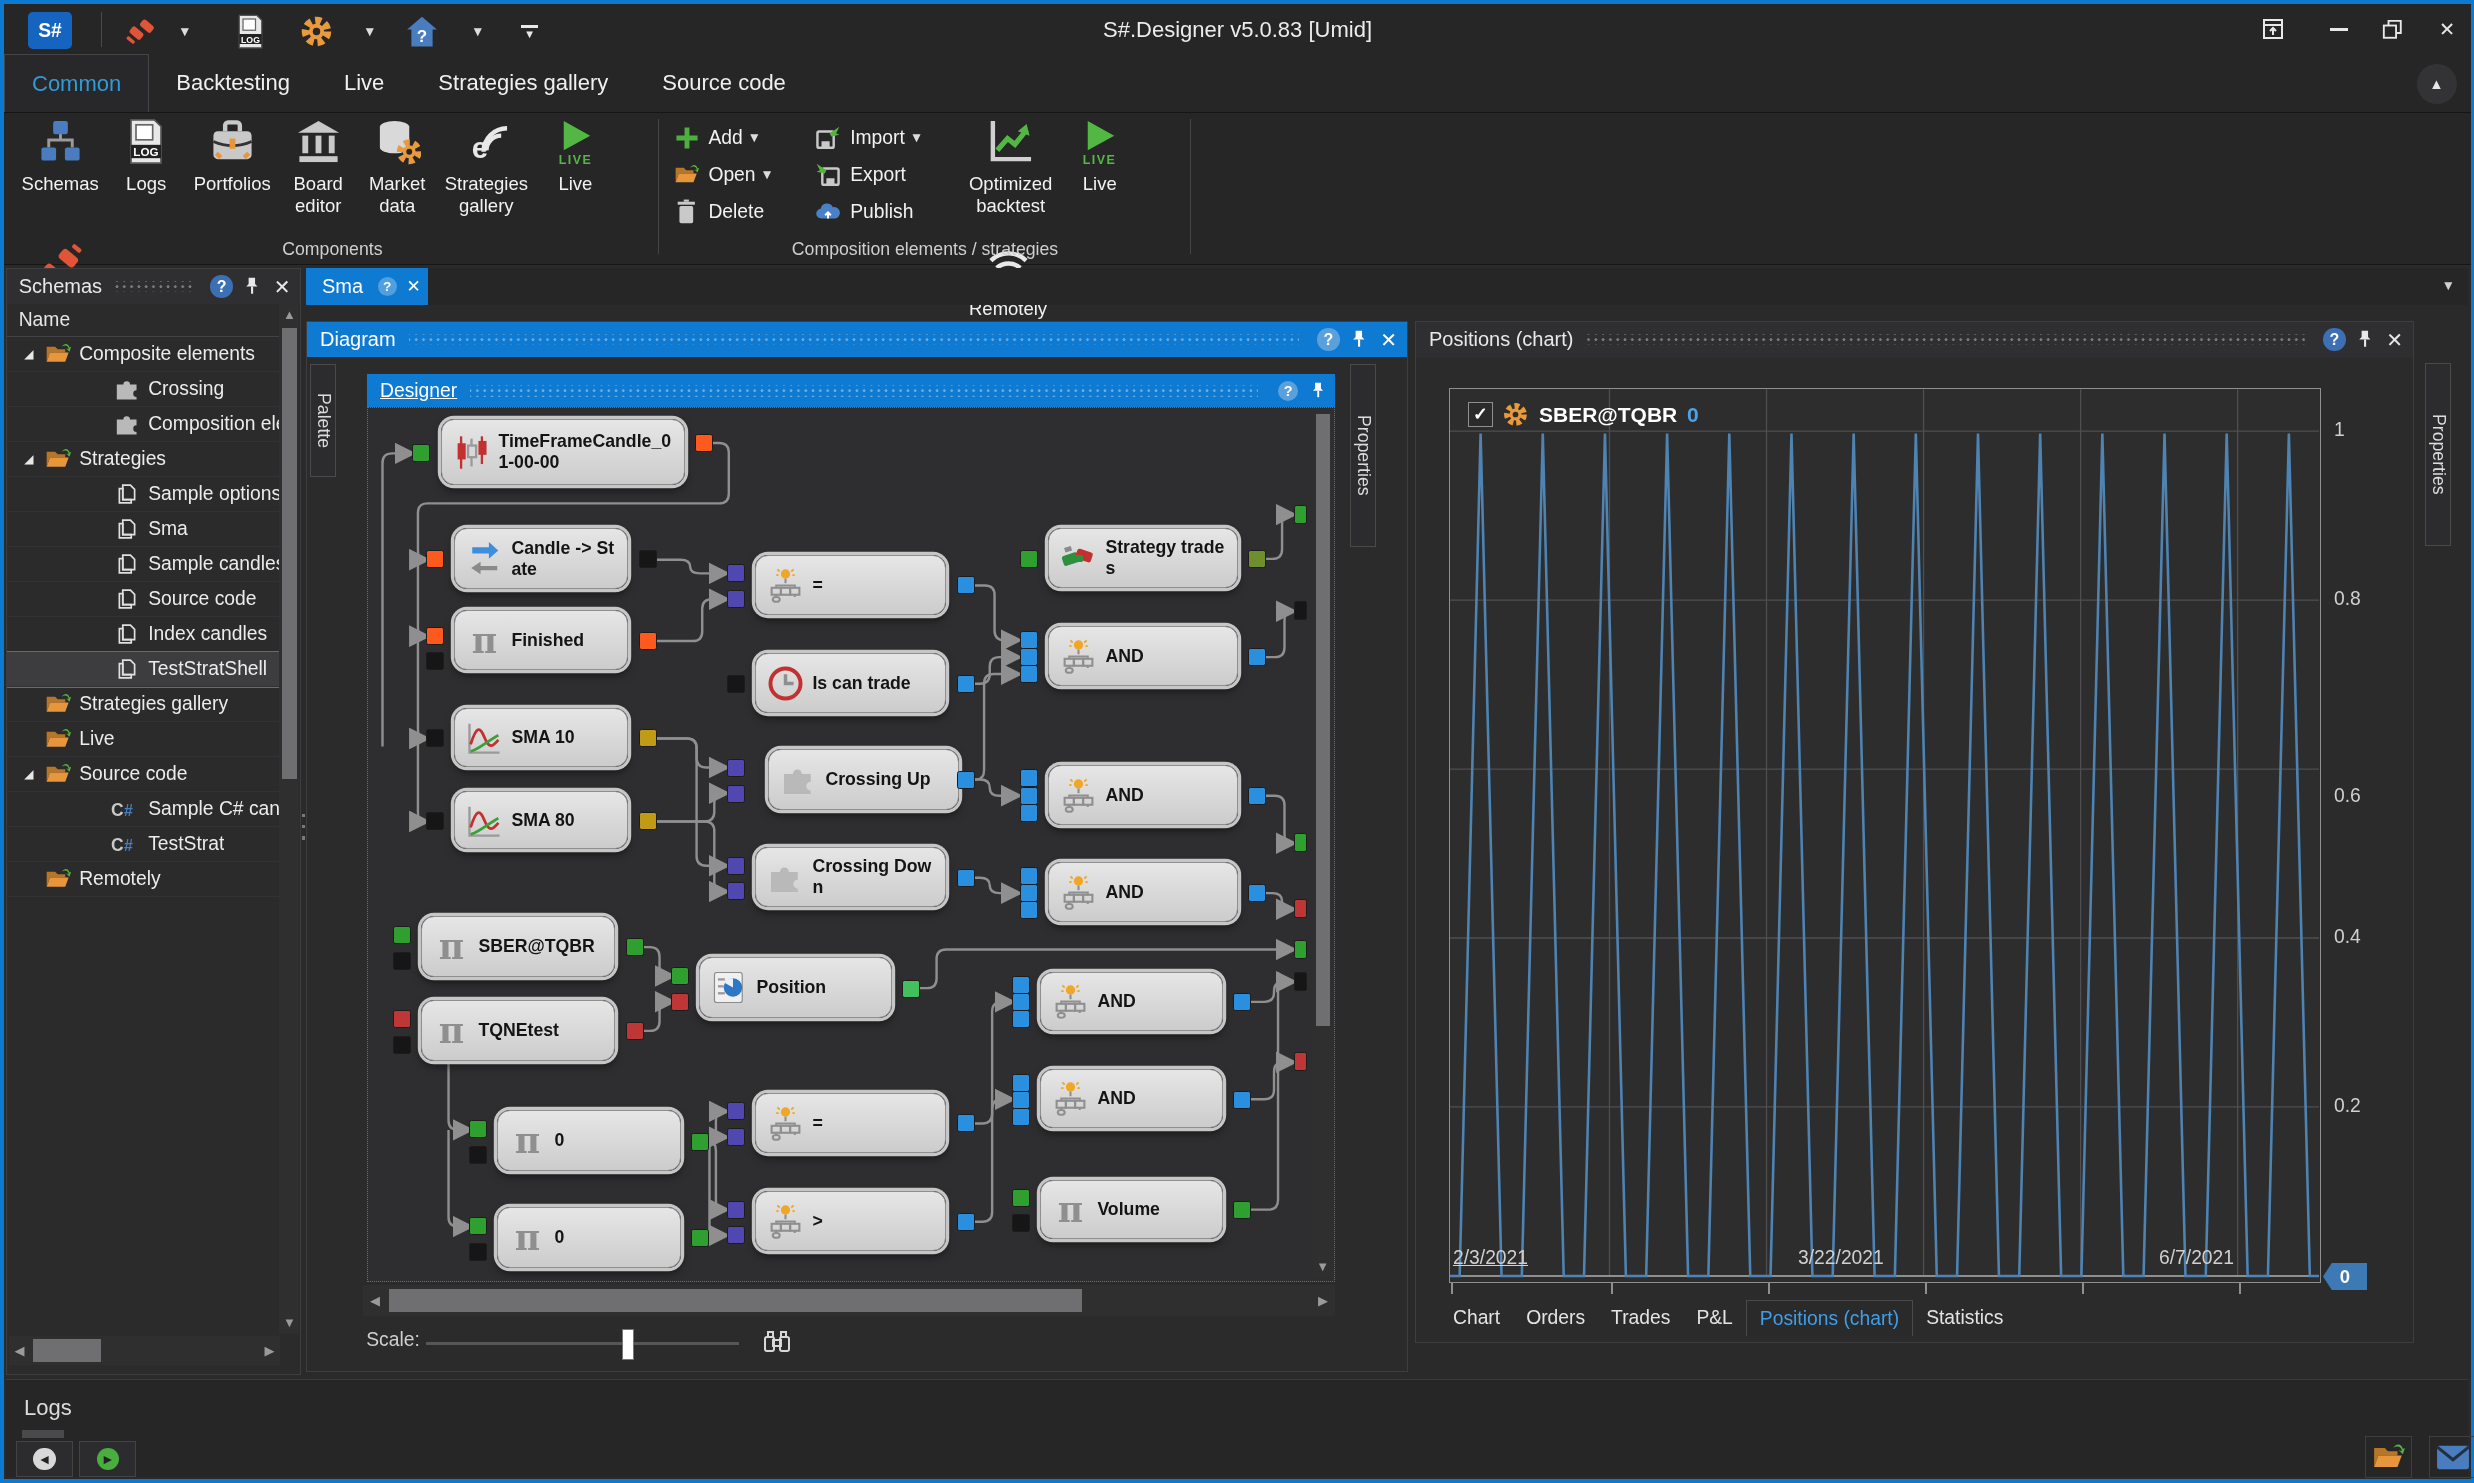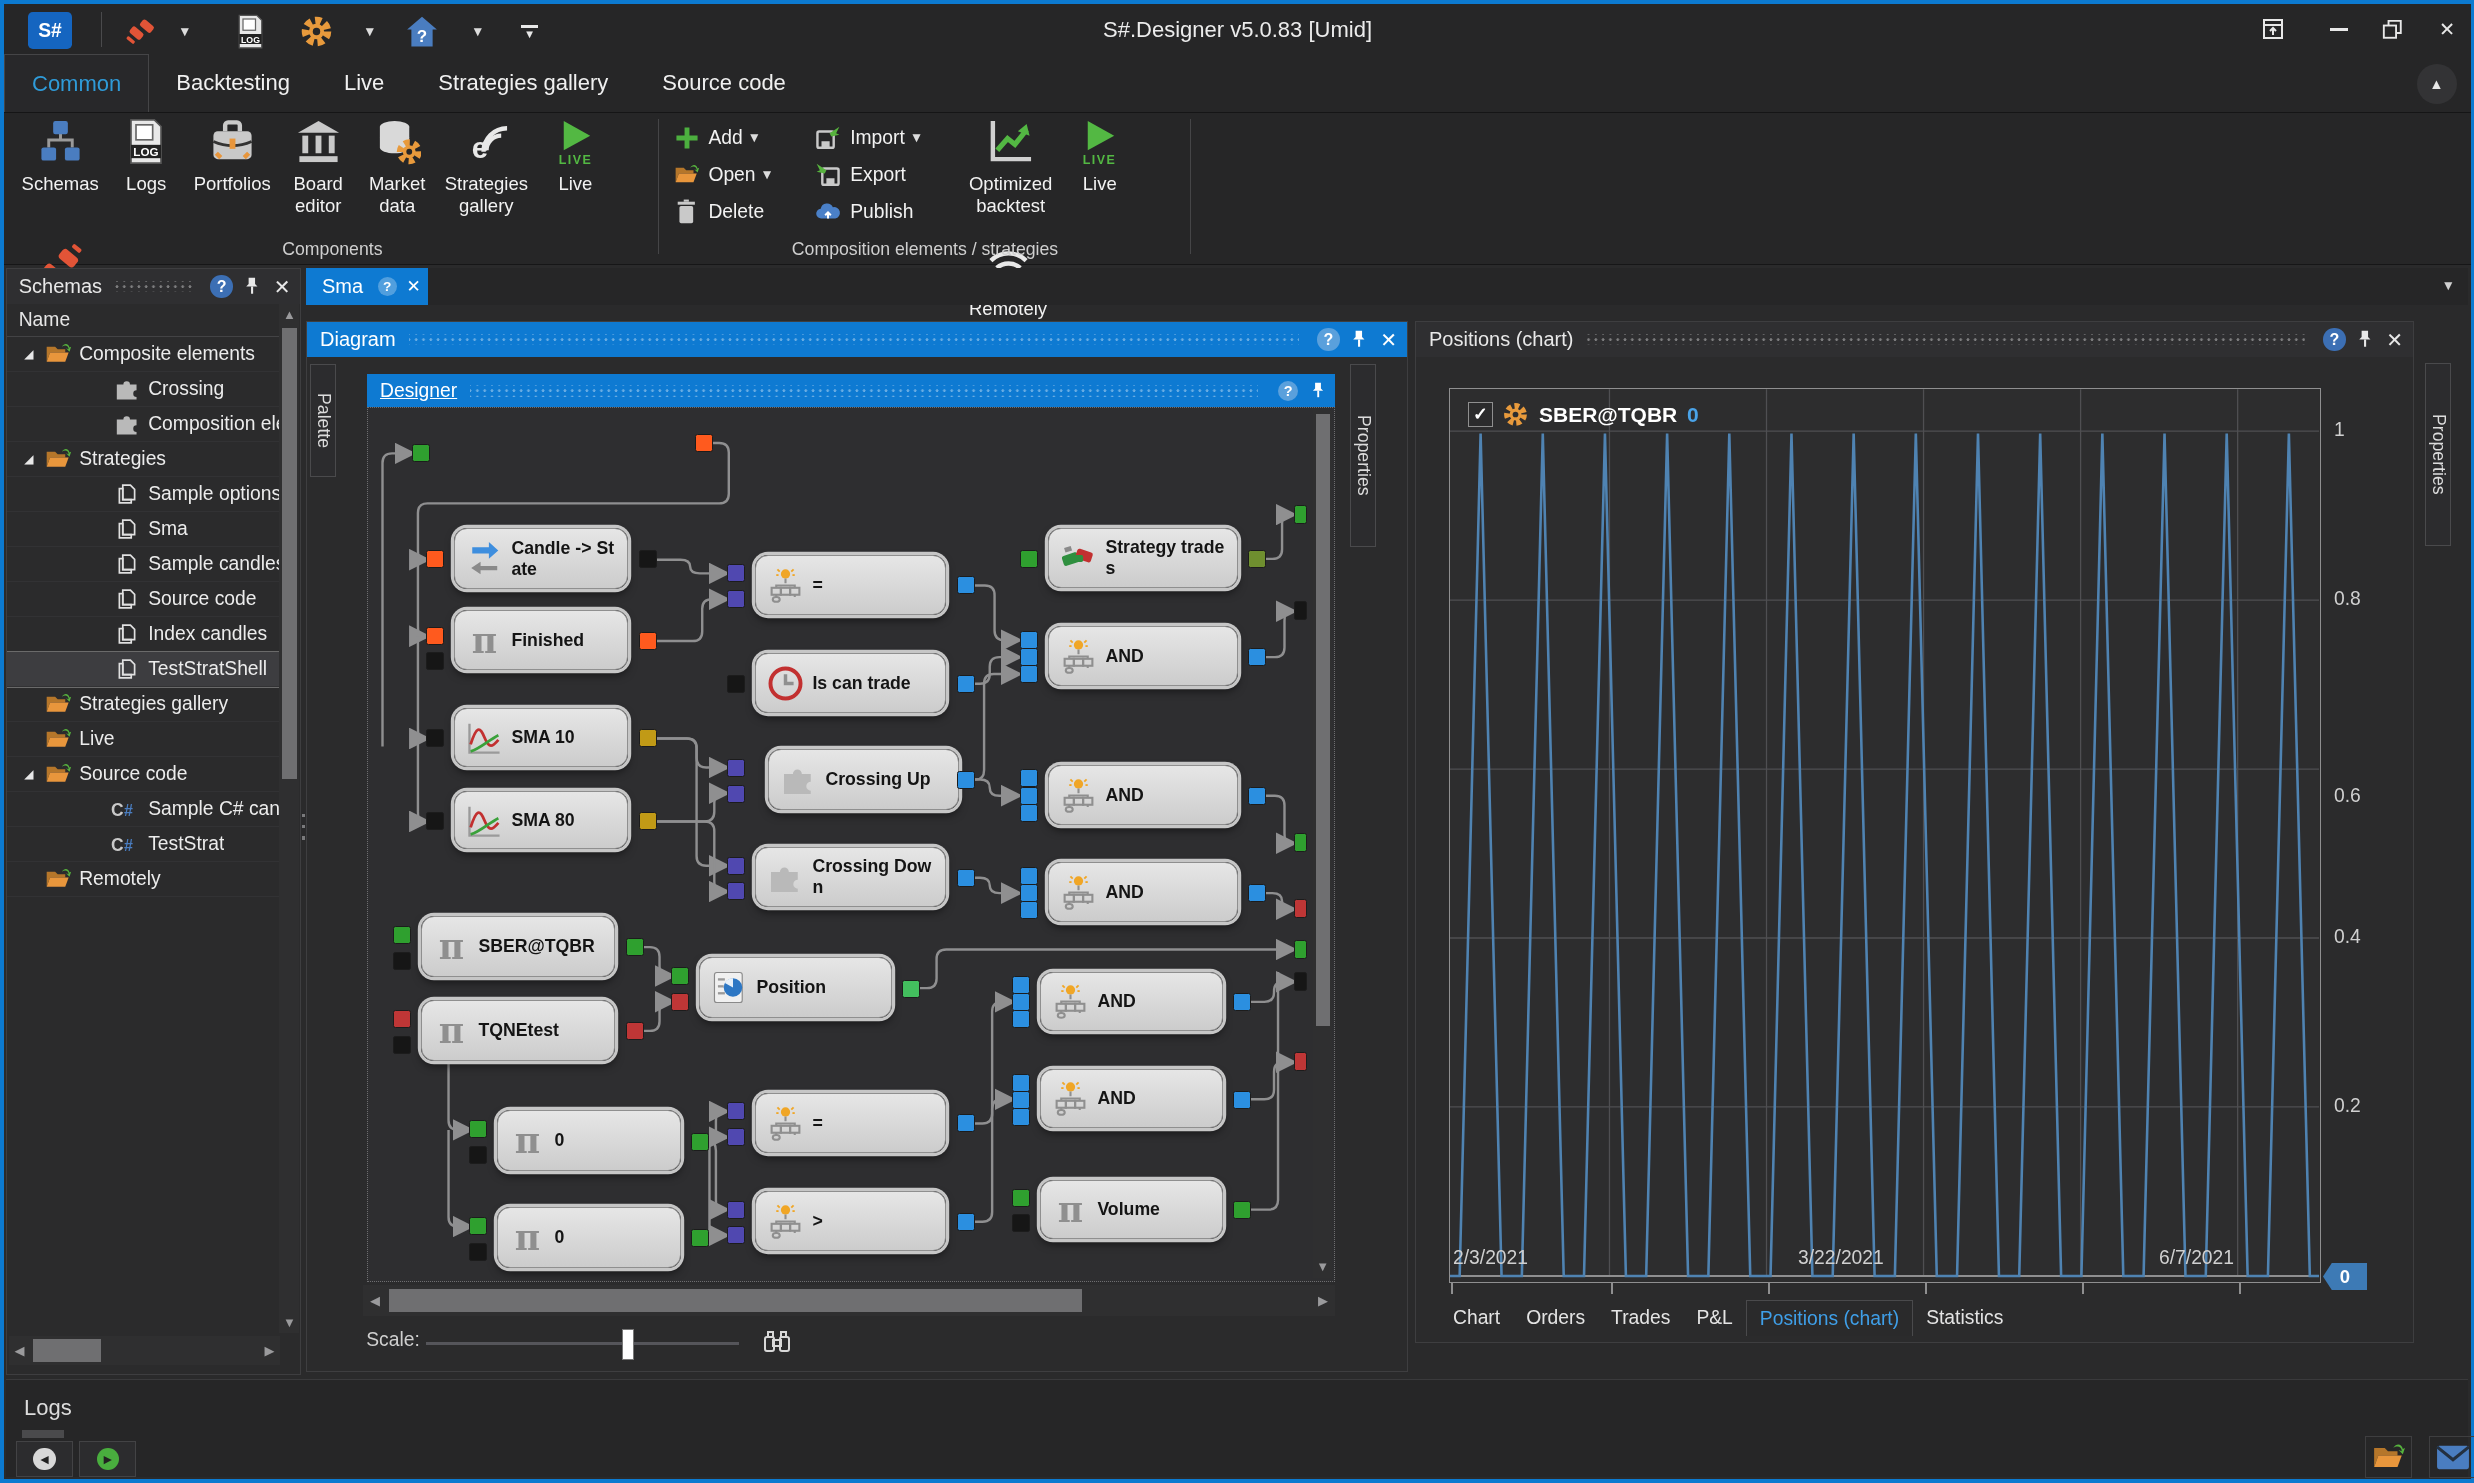--- a/index.html
+++ b/index.html
@@ -654,20 +654,39 @@
         <div class="sbthumb" style="position:absolute;left:2.4px;top:4.8px;width:14.5px;height:612px;"></div>
         <div class="sbarrow" style="position:absolute;bottom:1.6px;width:100%;height:19.3px;">▼</div>
       </div>
     <div class="port" style="left: 926px; top: 97px; width: 13px; height: 19.3px; background: rgb(47, 160, 47);"></div>
         <div class="port" style="left: 926px; top: 193px; width: 13px; height: 19.3px; background: rgb(22, 22, 22);"></div>
         <div class="port" style="left: 926px; top: 425px; width: 13px; height: 19.3px; background: rgb(47, 160, 47);"></div>
         <div class="port" style="left: 926px; top: 491px; width: 13px; height: 19.3px; background: rgb(191, 54, 54);"></div>
         <div class="port" style="left: 926px; top: 532px; width: 13px; height: 19.3px; background: rgb(47, 160, 47);"></div>
         <div class="port" style="left: 926px; top: 564px; width: 13px; height: 19.3px; background: rgb(22, 22, 22);"></div>
         <div class="port" style="left: 926px; top: 644px; width: 13px; height: 19.3px; background: rgb(191, 54, 54);"></div>
+        <div class="node" style="left: 73px; top: 11.3px; width: 226px; height: 64px;">
+          <span class="nicon">
+            <svg width="37" height="37" viewBox="0 0 32 32">
+              <g stroke="#c23030" stroke-width="2">
+                <line x1="7" y1="2" x2="7" y2="30"></line>
+              </g>
+              <rect x="4" y="8" width="7" height="14" fill="#c23030"></rect>
+              <g stroke="#9a9a9a" stroke-width="2" fill="#d9d9d9">
+                <line x1="16" y1="4" x2="16" y2="28"></line>
+                <rect x="13" y="10" width="7" height="10"></rect>
+              </g>
+              <g stroke="#c23030" stroke-width="2">
+                <line x1="25" y1="2" x2="25" y2="26"></line>
+              </g>
+              <rect x="22" y="6" width="7" height="12" fill="#c23030"></rect>
+            </svg>
+          </span>
+          <span class="nlabel">TimeFrameCandle_01-00-00</span>
+        </div>
         <div class="port" style="left: 44px; top: 36px; background: rgb(47, 160, 47);"></div>
         <div class="port" style="left: 327px; top: 26px; background: rgb(255, 90, 30);"></div>
         <div class="node" style="left: 86px; top: 120px; width: 156px; height: 59px;">
           <span class="nicon">
             <svg width="37" height="37" viewBox="0 0 32 32">
               <path d="M4 9h16V4l9 8-9 8v-5H4z" fill="#3e8ede" transform="scale(0.9) translate(2,-2)"></path>
               <path d="M28 24H12v-4l-9 6 9 6v-4h16z" fill="#8a8a8a" transform="scale(0.9) translate(2,1)"></path>
             </svg>
           </span>
           <span class="nlabel">Candle -&gt; State</span>
@@ -1089,21 +1108,21 @@
       <span style="color:#4aa3e8;">0</span>
     </div>
     <div id="ylabels">
         <div class="axlabel" style="left: 918px; top: 97px;">1</div>
         <div class="axlabel" style="left: 918px; top: 266px;">0.8</div>
         <div class="axlabel" style="left: 918px; top: 435px; margin-top: 28px;">0.6</div>
         <div class="axlabel" style="left: 918px; top: 604px;">0.4</div>
         <div class="axlabel" style="left: 918px; top: 773px;">0.2</div>
       </div>
     <div id="xlabels">
-        <div class="axlabel" style="left: 26px; top: 925px; width: 97px; text-align: center;">2/3/2021</div>
+        <div class="axlabel" style="left: 26px; top: 925px; width: 97px; text-align: center; text-decoration: underline;">2/3/2021</div>
         <div class="axlabel" style="left: 382px; top: 925px; width: 97px; ">3/22/2021</div>
         <div class="axlabel" style="left: 732px; top: 925px; width: 97px; text-align: center;">6/7/2021</div>
         <div style="position: absolute; left: 35px; top: 961px; width: 1.6px; height: 11.3px; background: rgb(143, 143, 144);"></div>
         <div style="position: absolute; left: 195px; top: 961px; width: 1.6px; height: 11.3px; background: rgb(143, 143, 144);"></div>
         <div style="position: absolute; left: 352px; top: 961px; width: 1.6px; height: 11.3px; background: rgb(143, 143, 144);"></div>
         <div style="position: absolute; left: 509px; top: 961px; width: 1.6px; height: 11.3px; background: rgb(143, 143, 144);"></div>
         <div style="position: absolute; left: 666px; top: 961px; width: 1.6px; height: 11.3px; background: rgb(143, 143, 144);"></div>
         <div style="position: absolute; left: 823px; top: 961px; width: 1.6px; height: 11.3px; background: rgb(143, 143, 144);"></div>
       </div>
     <div id="zerobadge" style="left:907px;top:941px;">

